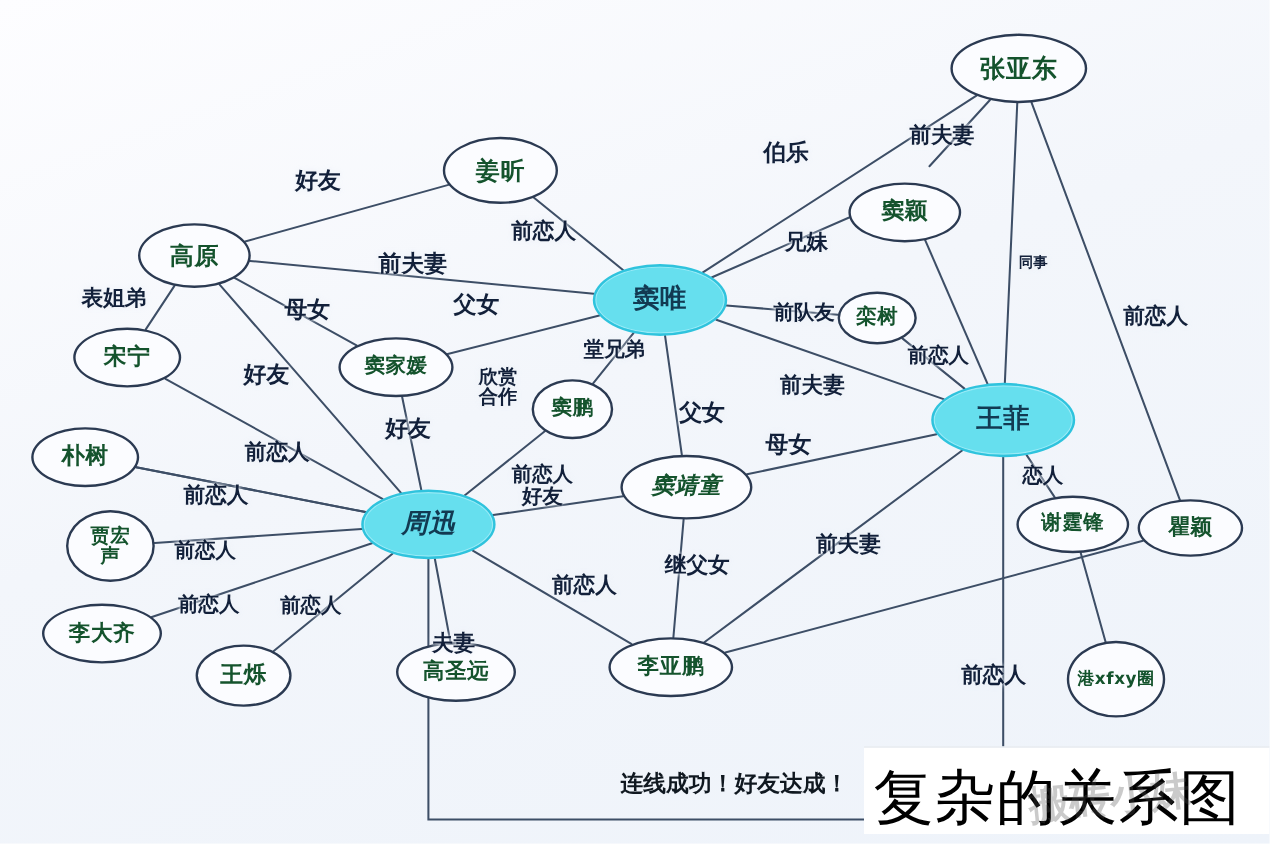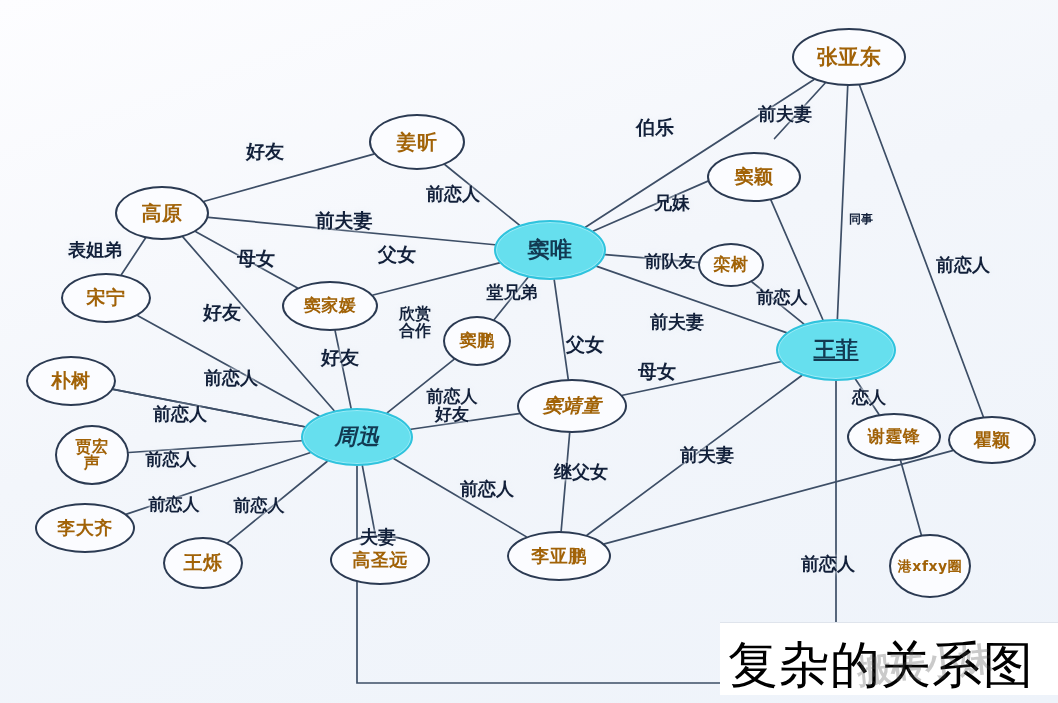--- a/index.html
+++ b/index.html
@@ -18,21 +18,21 @@
   }
   #edges{position:absolute;left:0;top:0;width:1058px;height:703px;}
   .node{
     position:absolute;
     display:flex;align-items:center;justify-content:center;
     text-align:center;
     box-sizing:border-box;
     border:2px solid #2b3a52;
     border-radius:50%;
     background:#fbfcff;
-    color:#a16207;
+    color:#14532d;
     font-weight:700;
     letter-spacing:0.5px;
     line-height:1.05;
     transform:translate(-50%,-50%);
     z-index:4;
   }
   .node.hl{
     background:#66dfee;
     border-color:#2fc3dd;
     color:#123a52;
@@ -148,21 +148,21 @@
       <div class="node" style="left: 106px; top: 298px; width: 90px; height: 50px; font-size: 19px;">
         <span style="white-space: pre;">宋宁</span>
       </div>
       <div class="node" style="left: 330px; top: 306px; width: 96px; height: 50px; font-size: 17px;">
         <span style="white-space: pre;">窦家媛</span>
       </div>
       <div class="node" style="left: 477px; top: 341px; width: 68px; height: 50px; font-size: 17px;">
         <span style="white-space: pre;">窦鹏</span>
       </div>
       <div class="node hl" style="left: 836px; top: 350px; width: 120px; height: 62px; font-size: 22px;">
-        <span style="white-space: pre; text-decoration: underline;">王菲</span>
+        <span style="white-space: pre;">王菲</span>
       </div>
       <div class="node" style="left: 71px; top: 381px; width: 90px; height: 50px; font-size: 19px;">
         <span style="white-space: pre;">朴树</span>
       </div>
       <div class="node" style="left: 572px; top: 406px; width: 110px; height: 54px; font-size: 19px; font-style: italic;">
         <span style="white-space: pre;">窦靖童</span>
       </div>
       <div class="node hl" style="left: 357px; top: 437px; width: 112px; height: 58px; font-size: 22px;">
         <span style="white-space: pre; font-style: italic;">周迅</span>
       </div>
@@ -222,20 +222,21 @@
       <div class="elabel" style="left: 174px; top: 505px; font-size: 17px;">前恋人</div>
       <div class="elabel" style="left: 259px; top: 506px; font-size: 17px;">前恋人</div>
       <div class="elabel" style="left: 378px; top: 537px; font-size: 18px;">夫妻</div>
       <div class="elabel" style="left: 487px; top: 489px; font-size: 18px;">前恋人</div>
       <div class="elabel" style="left: 581px; top: 472px; font-size: 18px;">继父女</div>
       <div class="elabel" style="left: 707px; top: 455px; font-size: 18px;">前夫妻</div>
       <div class="elabel" style="left: 869px; top: 398px; font-size: 17px;">恋人</div>
       <div class="elabel" style="left: 828px; top: 564px; font-size: 18px;">前恋人</div>
     </div>
 
+  <div id="caption" style="left:612px;top:653px;font-size:19px;">连线成功！好友达成！</div>
 
   <div id="title-bar" style="left:720px;top:622px;width:338px;height:72px;">
     <div id="title-text" style="font-size:50px;margin-left:8px;">复杂的关系图</div>
   </div>
 
   <div id="watermark" style="left:925px;top:665px;font-size:34px;">搬砖小妹</div>
 
 </div>
 
 </body></html>

